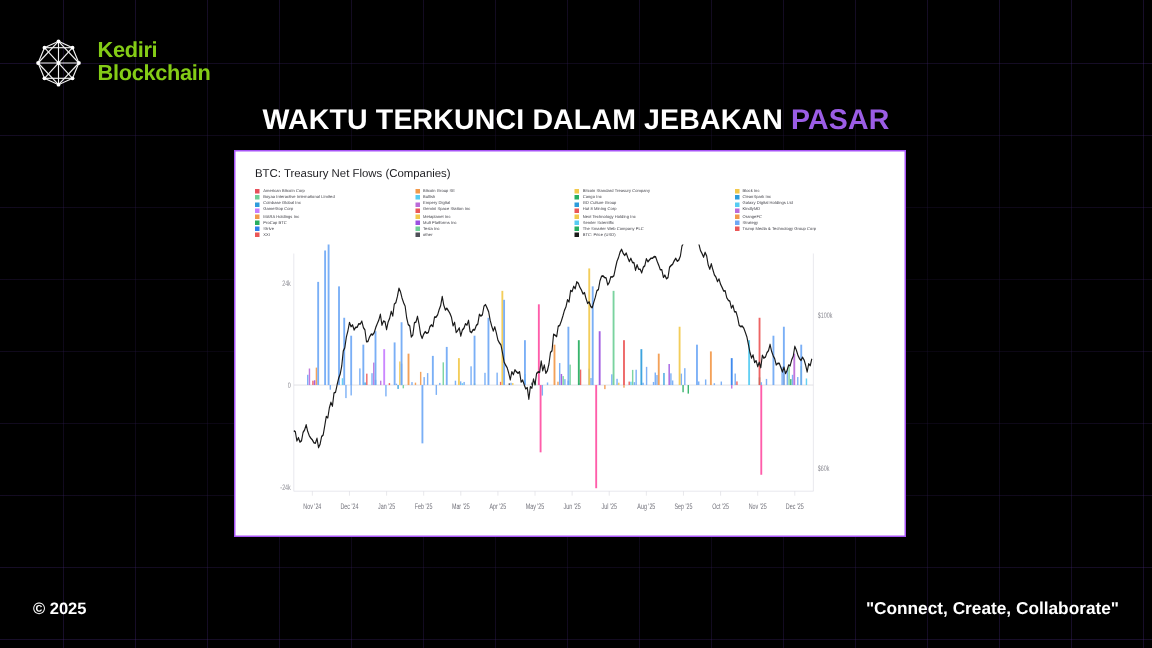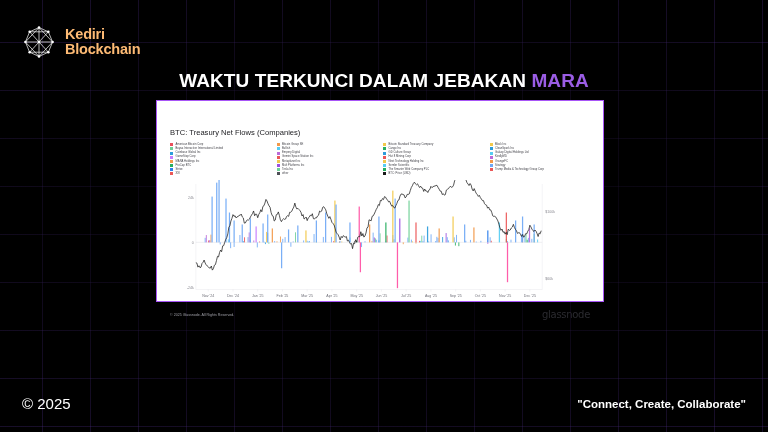--- a/index.html
+++ b/index.html
@@ -22,38 +22,38 @@
     position:absolute; inset:0;
     background:radial-gradient(ellipse 70% 60% at 50% 50%, rgba(0,0,0,0.85) 30%, rgba(0,0,0,0.35) 100%);
   }
   
   .header{
     position:absolute; top:22px; left:22px; right:22px; height:40px;
     display:flex; align-items:center; justify-content:space-between;
   }
   .brand{ display:flex; align-items:center; gap:9px; }
   .brand-mark{ width:34px; height:34px; flex:none; }
-  .brand-text{ color:#fdba74; line-height:1.02; }
+  .brand-text{ color:#84cc16; line-height:1.02; }
   .brand-text .l1{ font-size:14.5px; font-weight:700; letter-spacing:-0.2px; display:block;}
   .brand-text .l2{ font-size:14.5px; font-weight:700; letter-spacing:-0.2px; display:block;}
   .site-url{ color:#ffffff; font-size:11px; font-weight:600; letter-spacing:0.4px; }
   
   .slide-title{
     position:absolute; top:70px; left:0; right:0; text-align:center;
     font-size:19px; font-weight:700; color:#ffffff; letter-spacing:0.1px;
     white-space:nowrap;
   }
   .slide-title .hl{ color:#9b5de5; }
   
   .card{
-    position:absolute; left:156px; top:100px; width:448px; height:202px;
+    position:absolute; left:156px; top:100px; width:448px; height:258px;
     background:#ffffff;
     border:1.5px solid #a855f7;
     display:flex; flex-direction:column;
-    padding:24px 9px 0 9px;
+    padding:7px 9px 0 9px;
   }
   .card-title{
     font-size:7.6px; color:#1b1b1f; font-weight:400; margin:3px 0 6px 4px;
   }
   
   .legend{
     display:grid; grid-template-columns:repeat(4,1fr);
     column-gap:4px; row-gap:0px; padding:0 2px 0 4px;
     margin-bottom:2px;
   }
@@ -78,21 +78,21 @@
   .copyright{ font-size:3.6px; color:#a0a0a8; }
   .gn-logo{
     font-size:10px; color:#2b2b30; letter-spacing:-0.3px; font-weight:400;
     font-family:"DejaVu Sans", sans-serif;
   }
   
   .footbar{
     position:absolute; bottom:20px; left:22px; right:22px;
     display:flex; align-items:center; justify-content:space-between;
   }
-  .foot-left{ color:#ffffff; font-size:15px; font-weight:400; }
+  .foot-left{ color:#ffffff; font-size:11px; font-weight:700; }
   .foot-right{ color:#ffffff; font-size:11.5px; font-weight:600; }
 </style>
 </head>
 <body>
 
 <div class="bg-grid"></div>
 <div class="bg-vignette"></div>
 
 <div class="header">
   <div class="brand">
@@ -124,21 +124,21 @@
     </svg>
     <div class="brand-text">
       <span class="l1">Kediri</span>
       <span class="l2">Blockchain</span>
     </div>
   </div>
 </div>
 
 <div class="slide-title">
   <span>WAKTU TERKUNCI DALAM JEBAKAN</span>
-  <span class="hl">MARA</span>
+  <span class="hl">PASAR</span>
 </div>
 
 <div class="card">
 
   <div class="card-title">BTC: Treasury Net Flows (Companies)</div>
 
   <div class="legend" id="legend-root">
       <div class="legend-col">
         <div class="legend-item">
           <span class="legend-swatch" style="background: rgb(232, 80, 91);"></span>
@@ -456,22 +456,18 @@
         <text x="291" y="118" class="xtick">Sep '25</text>
         <line x1="315.85714285714283" y1="110" x2="315.85714285714283" y2="112" stroke="#dcdce2" stroke-width="0.35"></line>
         <text x="315.85714285714283" y="118" class="xtick">Oct '25</text>
         <line x1="340.7142857142857" y1="110" x2="340.7142857142857" y2="112" stroke="#dcdce2" stroke-width="0.35"></line>
         <text x="340.7142857142857" y="118" class="xtick">Nov '25</text>
         <line x1="365.57142857142856" y1="110" x2="365.57142857142856" y2="112" stroke="#dcdce2" stroke-width="0.35"></line>
         <text x="365.57142857142856" y="118" class="xtick">Dec '25</text>
       </svg>
   </div>
 
-  <div class="card-footer">
-    <div class="copyright">© 2025 Glassnode. All Rights Reserved.</div>
-    <div class="gn-logo">glassnode</div>
-  </div>
 </div>
 
 <div class="footbar">
   <div class="foot-left">© 2025</div>
   <div class="foot-right">"Connect, Create, Collaborate"</div>
 </div>
 
 </body></html>

